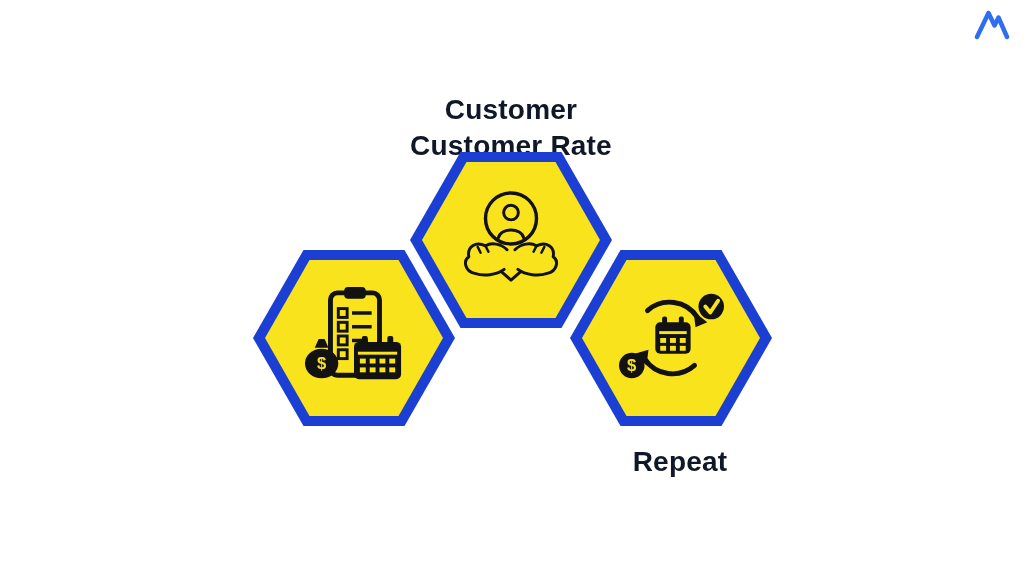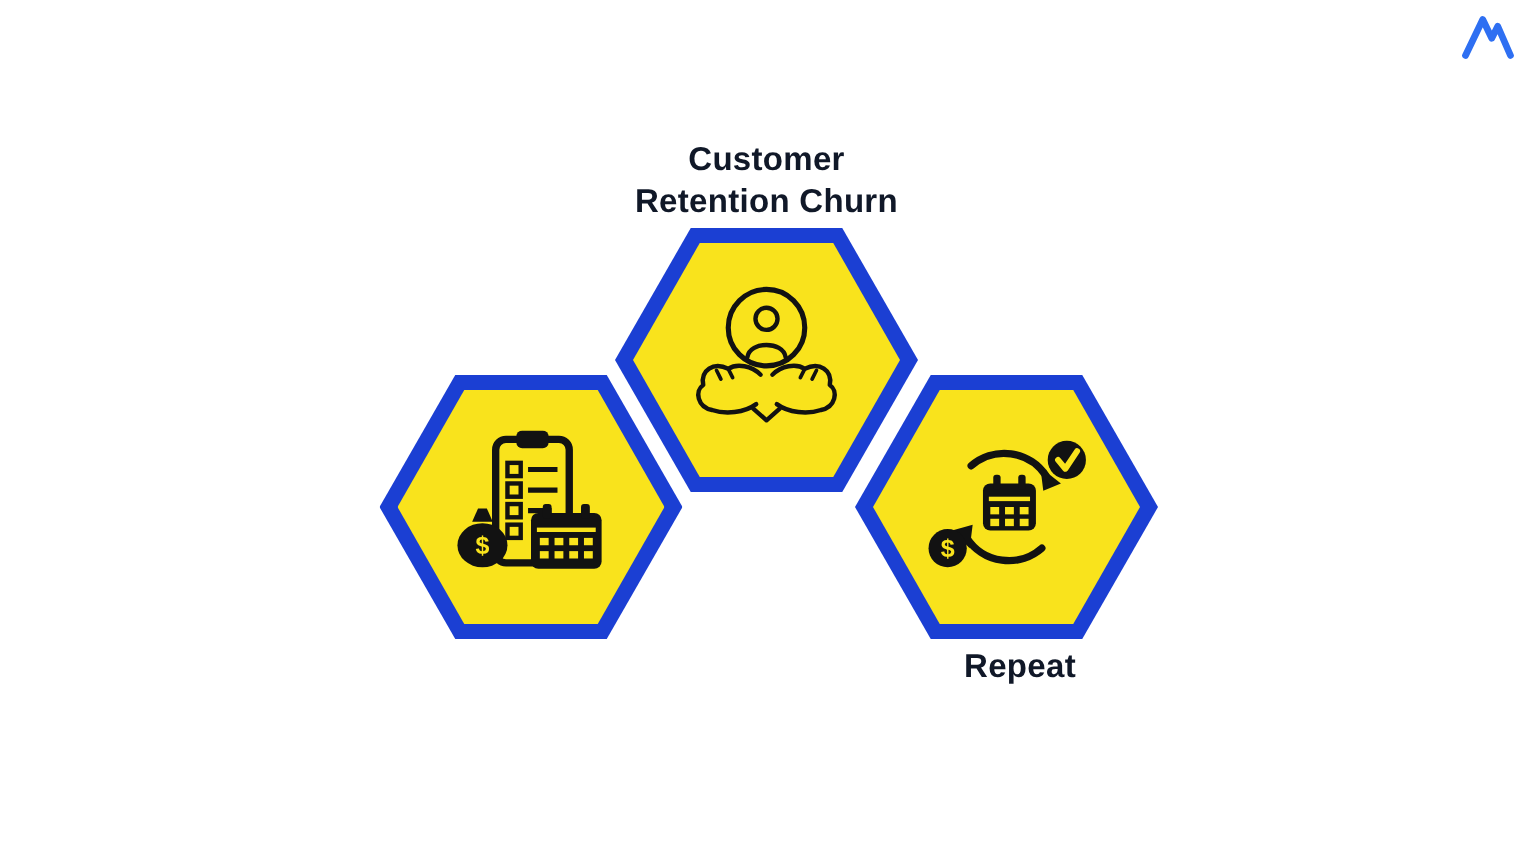--- a/index.html
+++ b/index.html
@@ -19,43 +19,43 @@
     position:absolute;top:10px;bottom:10px;left:12px;right:12px;
     background:var(--hex_fill,#F9E31C);
     clip-path:polygon(25% 0%,75% 0%,100% 50%,75% 100%,25% 100%,0% 50%);
     display:flex;align-items:center;justify-content:center;
   }
   .hex-top   {left:410px;top:152px;width:202px;height:176px;}
   .hex-left  {left:253px;top:250px;width:202px;height:176px;}
   .hex-right {left:570px;top:250px;width:202px;height:176px;}
 
   .hex-label{
-    position:absolute;text-align:center;font-weight:700;font-size:22px;
+    position:absolute;text-align:center;font-weight:700;font-size:28px;
     line-height:1.28;color:var(--text,#101828);letter-spacing:.2px;
   }
   .label-top   {left:376px;top:92px;width:270px;}
   .label-left  {left:243px;top:433px;width:222px;}
-  .label-right {left:555px;top:430px;width:250px;}
+  .label-right {left:555px;top:444px;width:250px;}
 
   .icon{color:var(--icon_dark,#121212);display:block;}
 
   .brand-logo{position:absolute;right:14px;top:8px;width:36px;height:32px;}
 </style>
 </head>
 <body>
 
 <div class="canvas">
 
   <svg class="brand-logo" viewBox="0 0 36 32" aria-hidden="true">
     <path d="M3 29 L14.5 5 L20.5 17.5 L24.5 9.5 L33 29" fill="none" stroke="var(--logo_blue,#2E6FF2)" stroke-width="4.5" stroke-linecap="round" stroke-linejoin="round"></path>
   </svg>
 
   <div class="hex-label label-top">
     <div>Customer</div>
-    <div>Retention Churn</div>
+    <div>Customer Rate</div>
   </div>
 
   <div class="hex hex-top">
     <div class="hex-outer">
       <div class="hex-inner">
         <svg class="icon" width="118" height="102" viewBox="0 0 120 104" aria-hidden="true">
 
           <circle cx="60" cy="30" r="26" fill="none" stroke="currentColor" stroke-width="3.5"></circle>
           <circle cx="60" cy="24" r="7.5" fill="none" stroke="currentColor" stroke-width="3"></circle>
           <path d="M47 50 C49 39 71 39 73 50" fill="none" stroke="currentColor" stroke-width="3" stroke-linecap="round"></path>

